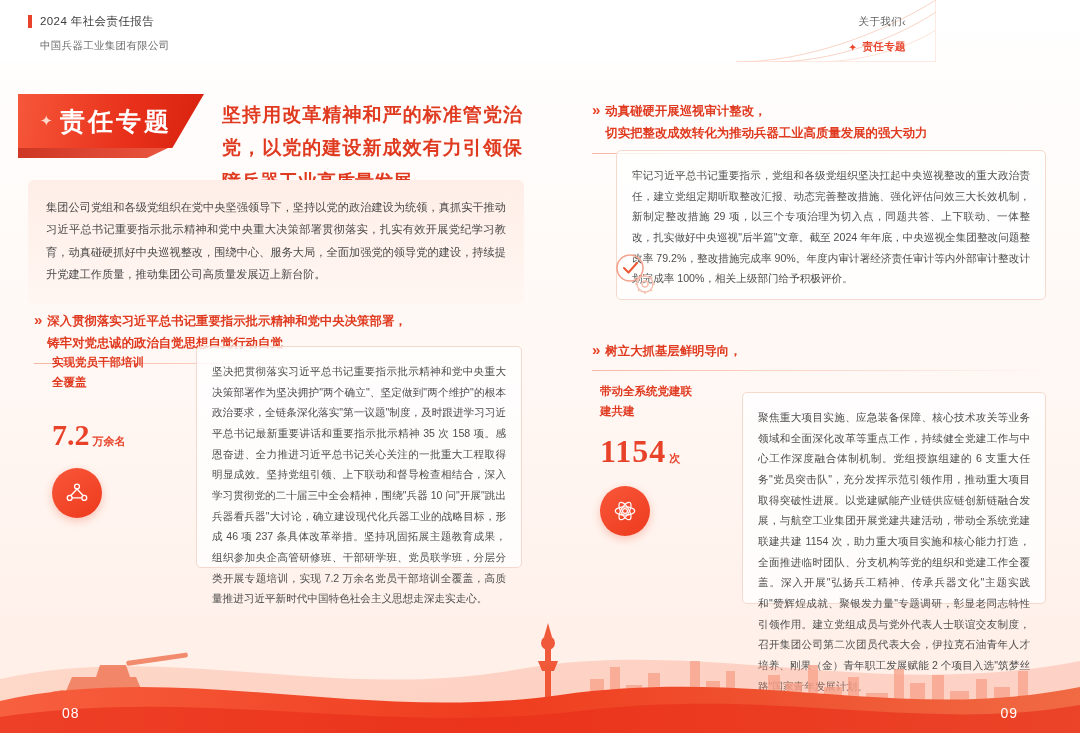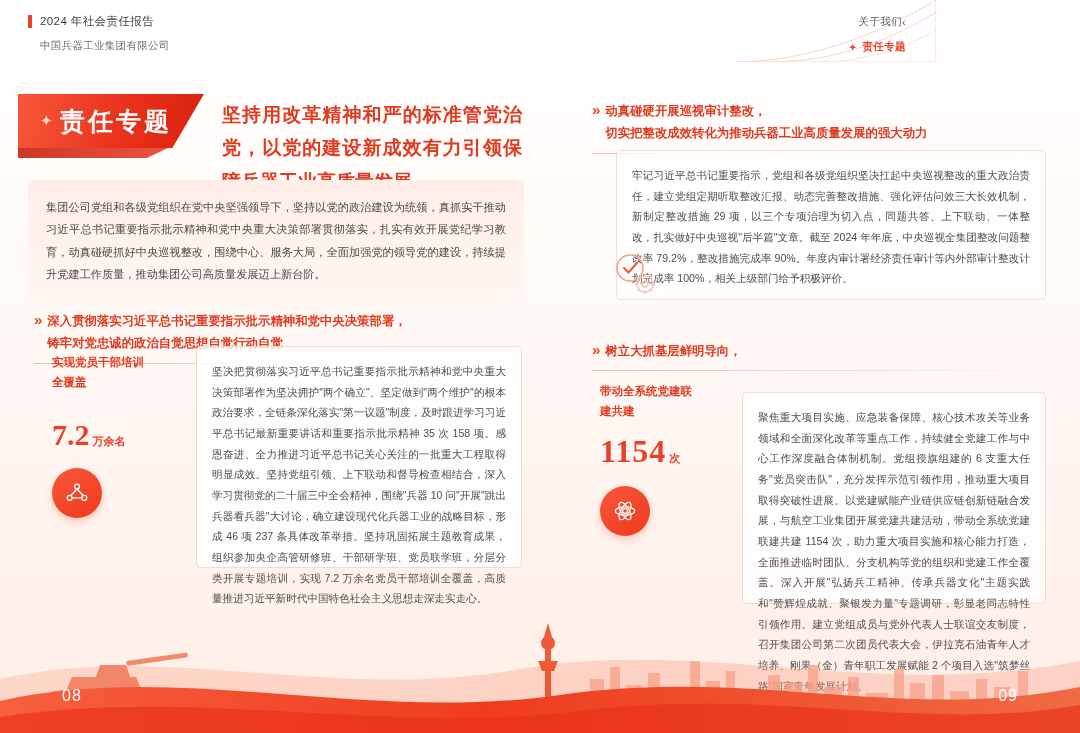--- a/index.html
+++ b/index.html
@@ -148,22 +148,22 @@
     margin-top: 12px; font-size: 32px; font-weight: bold; color: #e8432a;
     font-family: "Liberation Serif", serif; letter-spacing: 1px;
   }
   #card-right2 { top: 392px; left: 742px; width: 304px; height: 212px; }
   
   .bottom-deco {
     position:absolute; left:0; bottom:0; width:1080px; height:150px;
     overflow:hidden; pointer-events:none;
   }
   .pagenum {
-    position:absolute; bottom: 28px;
-    font-size: 16px; color: #ffffff; letter-spacing:1px;
+    position:absolute; bottom: 12px;
+    font-size: 14px; color: #ffffff; letter-spacing:1px;
   }
   .pagenum.left { left: 62px; }
   .pagenum.right { right: 62px; }
 </style>
 </head>
 <body>
 
 <div class="page">
 
   <div class="topbar">

